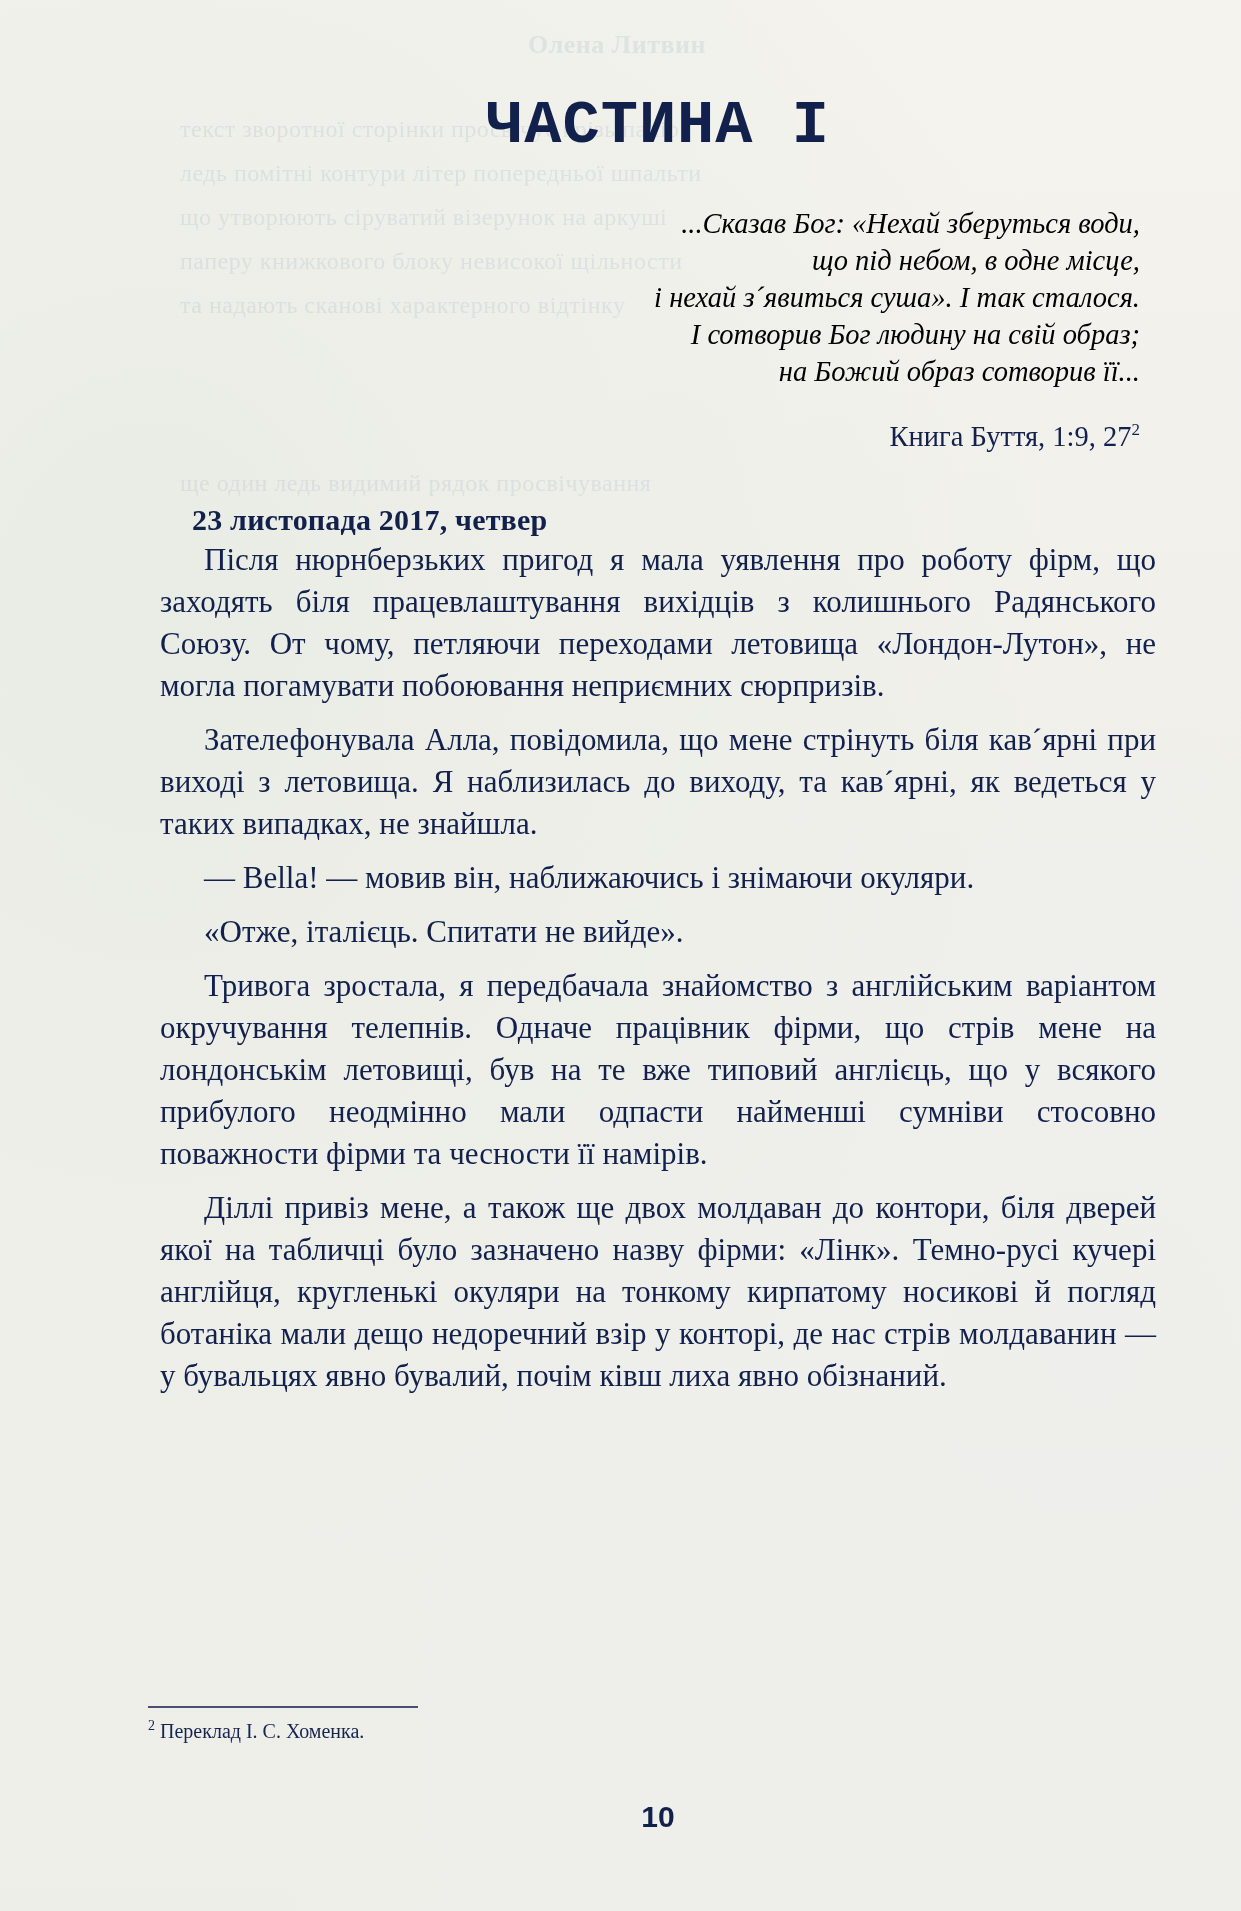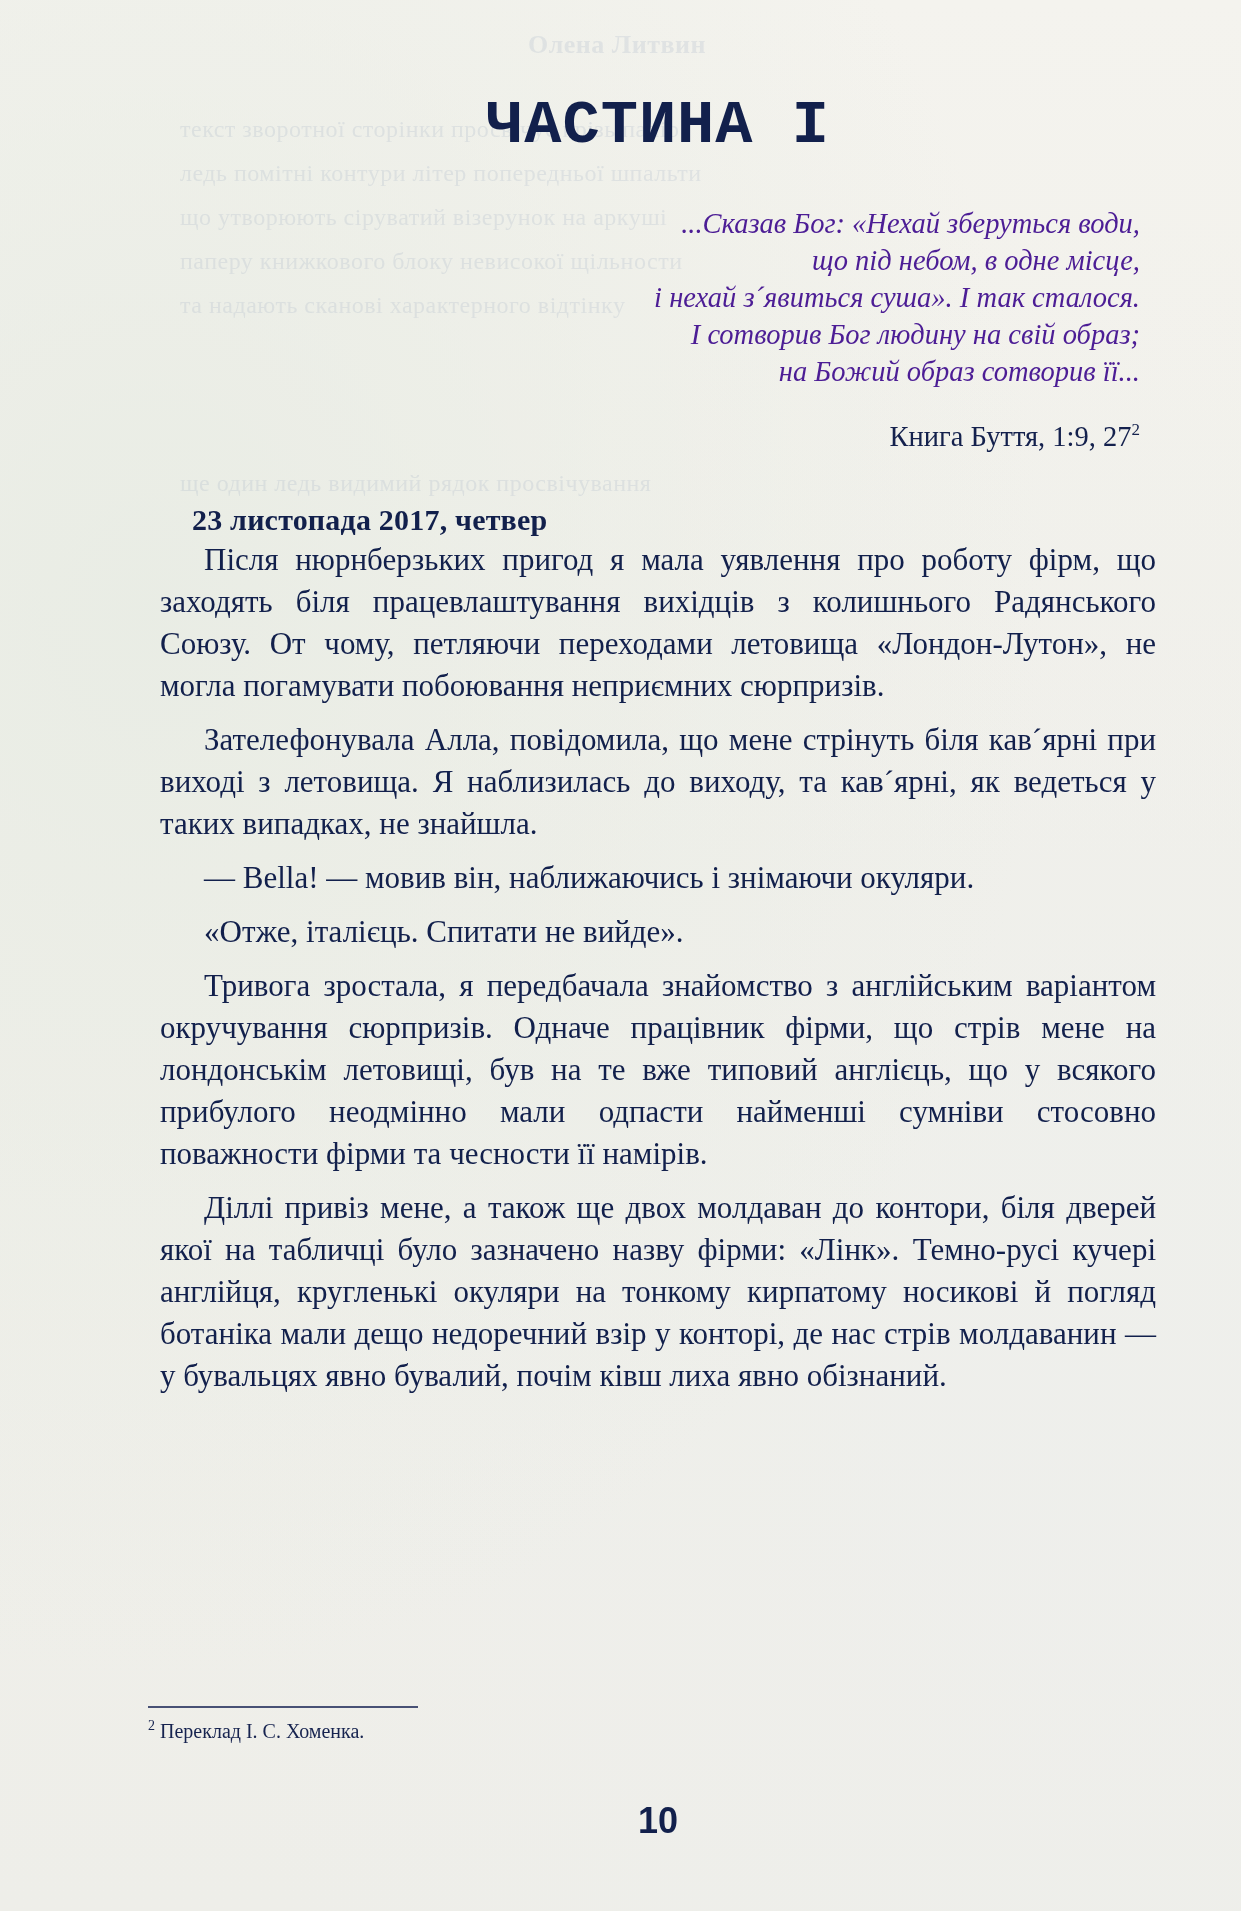--- a/index.html
+++ b/index.html
@@ -63,21 +63,21 @@
     margin: 0;
     padding-top: 90px;
   }
 
   .epigraph {
     margin: 44px 0 0 0;
     text-align: right;
     font-style: italic;
     font-size: 28.5px;
     line-height: 1.30;
-    color: #4c1d95;
+    color: #000000;
     padding-right: 28px;
   }
   .epigraph div { white-space: nowrap; }
 
   .epigraph-source {
     text-align: right;
     font-size: 28.5px;
     margin-top: 30px;
     padding-right: 28px;
     color: #14214d;
@@ -124,21 +124,21 @@
   .footnote sup { font-size: 14px; vertical-align: super; }
 
   .page-number {
     position: absolute;
     top: 1800px;
     left: 0;
     width: 1020px;
     text-align: center;
     font-family: "Liberation Sans", sans-serif;
     font-weight: bold;
-    font-size: 36px;
+    font-size: 30px;
     color: #12204c;
   }
 </style>
 </head>
 <body>
 
 <div class="page"></div>
 
 <div class="ghost g-title">Олена Литвин</div>
 <div class="ghost g-l1">текст зворотної сторінки просвічує крізь папір</div>
@@ -161,21 +161,21 @@
   </div>
 
   <div class="epigraph-source"><span>Книга Буття, 1:9, 27</span><sup>2</sup></div>
 
   <div class="date-head">23 листопада 2017, четвер</div>
 
   <p class="body first">Після нюрнберзьких пригод я мала уявлення про роботу фірм, що заходять біля працевлаштування вихідців з колишнього Радянського Союзу. От чому, петляючи переходами летовища «Лондон-Лутон», не могла погамувати побоювання неприємних сюрпризів.</p>
   <p class="body">Зателефонувала Алла, повідомила, що мене стрінуть біля кав´ярні при виході з летовища. Я наблизилась до виходу, та кав´ярні, як ведеться у таких випадках, не знайшла.</p>
   <p class="body">— Bella! — мовив він, наближаючись і знімаючи окуляри.</p>
   <p class="body">«Отже, італієць. Спитати не вийде».</p>
-  <p class="body">Тривога зростала, я передбачала знайомство з англійським варіантом окручування сюрпризів. Одначе працівник фірми, що стрів мене на лондонськім летовищі, був на те вже типовий англієць, що у всякого прибулого неодмінно мали одпасти найменші сумніви стосовно поважности фірми та чесности її намірів.</p>
+  <p class="body">Тривога зростала, я передбачала знайомство з англійським варіантом окручування телепнів. Одначе працівник фірми, що стрів мене на лондонськім летовищі, був на те вже типовий англієць, що у всякого прибулого неодмінно мали одпасти найменші сумніви стосовно поважности фірми та чесности її намірів.</p>
   <p class="body">Діллі привіз мене, а також ще двох молдаван до контори, біля дверей якої на табличці було зазначено назву фірми: «Лінк». Темно-русі кучері англійця, кругленькі окуляри на тонкому кирпатому носикові й погляд ботаніка мали дещо недоречний взір у конторі, де нас стрів молдаванин — у бувальцях явно бувалий, почім ківш лиха явно обізнаний.</p>
 
   <div class="footnote-rule"></div>
   <div class="footnote"><sup>2</sup> <span>Переклад І. С. Хоменка.</span></div>
 
   <div class="page-number">10</div>
 
 </div>
 
 </body></html>

